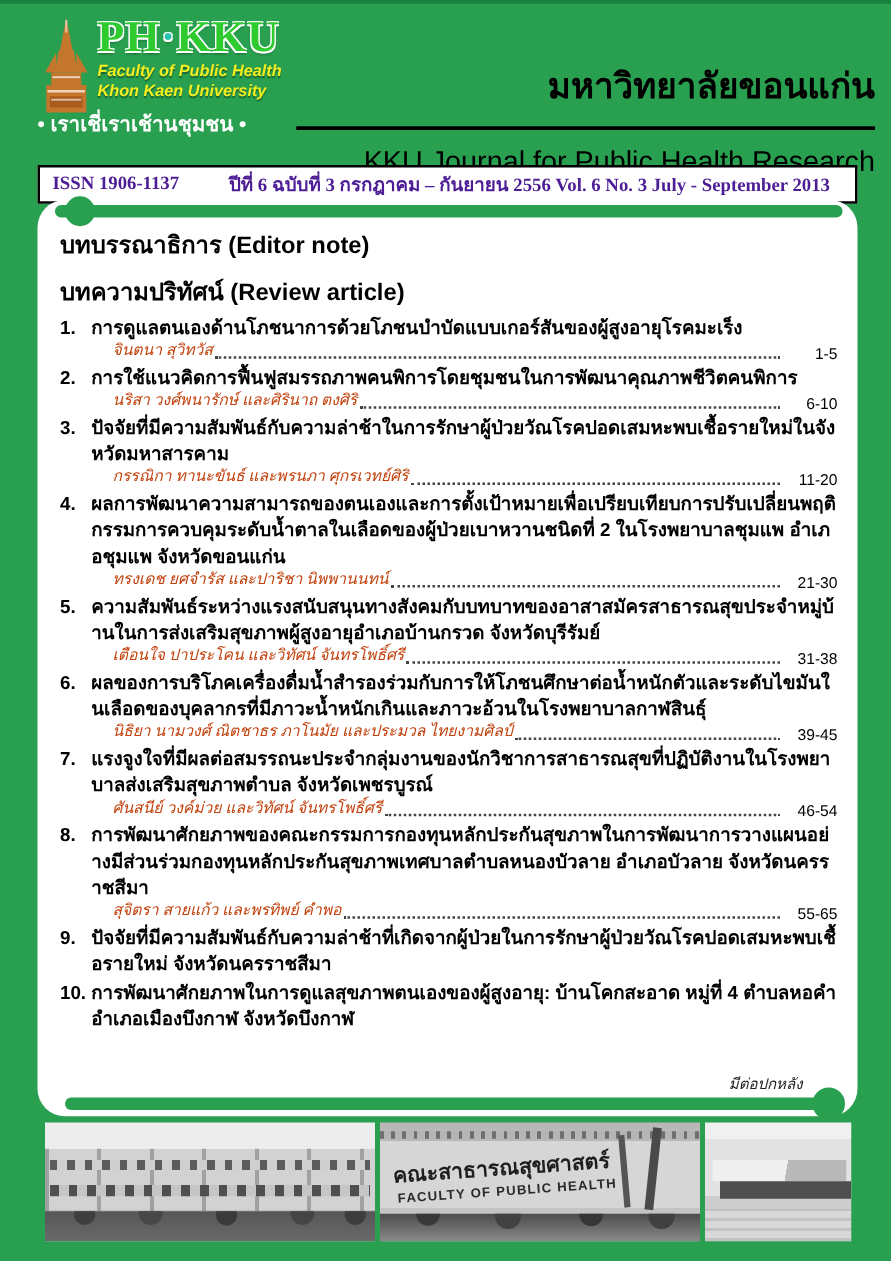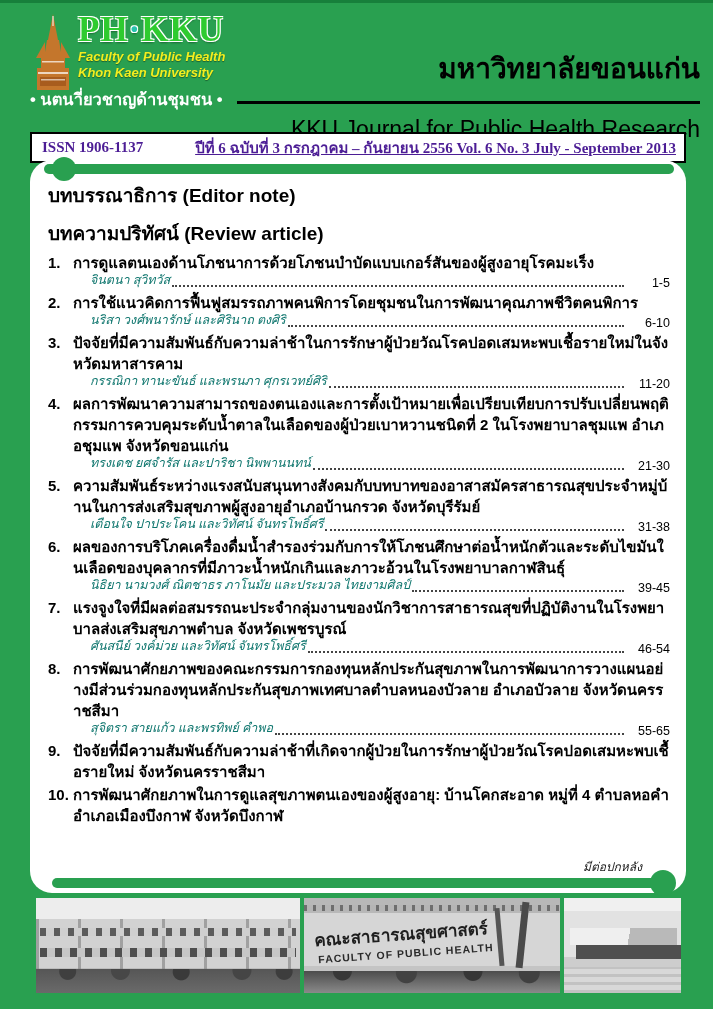--- a/index.html
+++ b/index.html
@@ -29,21 +29,21 @@
   .tagline { position:absolute; left:30px; top:86px; color:#fff; font-weight:bold; font-size:16.5px; white-space:nowrap; }
   .title-eng { position:absolute; right:13px; top:116px; font-size:23px; color:#000; white-space:nowrap;margin-left:42px; }
 
   
   .issue-bar {
     position:absolute; left:30px; top:132px; width:656px; height:31px;
     background:#fff; border:2px solid #000; display:flex; align-items:center;
     font-family:"Liberation Serif", serif; font-weight:bold; font-size:15px; color:#4c1d95;
   }
   .issn { padding-left:10px; }
-  .issue-info { margin-left:auto; padding-right:8px;text-decoration:underline; }
+  .issue-info { margin-left:auto; padding-right:20px; }
 
   
   .content-box {
     position:absolute; left:30px; top:160px; width:656px; height:733px;
     background:#fff; border-radius:22px;
   }
   .bar-top {
     position:absolute; left:14px; top:4px; width:630px; height:10px;
     background:#29a050; border-radius:6px;
   }
@@ -60,21 +60,21 @@
     border-radius:50%; background:#29a050;
   }
   .toc { position:absolute; left:18px; top:18px; width:622px; height:688px; overflow:hidden; color:#000; }
   .section-heading { font-size:19px; font-weight:bold; margin:8px 0 4px; }
   .section-heading:first-child { margin-top:2px; }
   .toc-item { margin-bottom:2px; }
   .title-row { display:flex; }
   .item-no { flex:0 0 25px; font-weight:bold; font-size:15px; line-height:21px; }
   .item-title { flex:1; font-weight:bold; font-size:15px; line-height:21px; word-break:break-all; }
   .author-row { display:flex; align-items:flex-end; margin-left:42px; height:17px; }
-  .item-authors { font-family:"Liberation Serif", serif; font-style:italic; font-size:12.5px; white-space:nowrap; color:#0f766e; }
+  .item-authors { font-family:"Liberation Serif", serif; font-style:italic; font-size:12.5px; white-space:nowrap; color:#c2410c; }
   .leader { flex:1; border-bottom:2px dotted #444; margin:0 4px 3px 2px; }
   .item-pages { flex:0 0 42px; text-align:right; font-size:12.5px; }
   .continued {
     position:absolute; right:44px; bottom:17px;
     font-family:"Liberation Serif", serif; font-style:italic; font-size:12px; color:#222;
   }
 
   
   .photos { position:absolute; left:36px; top:898px; width:645px; height:95px; display:flex; gap:4px; }
   .photo { position:relative; overflow:hidden; filter:grayscale(1); }
@@ -136,21 +136,21 @@
     </svg>
     <div class="logo-texts">
       <div class="acronym"><span>PH</span><span class="dot">·</span><span>KKU</span></div>
       <div class="logo-sub">Faculty of Public Health</div>
       <div class="logo-sub">Khon Kaen University</div>
     </div>
   </div>
 
   <div class="subtitle-thai">มหาวิทยาลัยขอนแก่น</div>
   <div class="black-rule"></div>
-  <div class="tagline">• นตนาี่ยวชาญด้านชุมชน •</div>
+  <div class="tagline">• เราเชี่เราเช้านชุมชน •</div>
   <div class="title-eng">KKU Journal for Public Health Research</div>
 
   <div class="issue-bar">
     <span class="issn">ISSN 1906-1137</span>
     <span class="issue-info">ปีที่ 6 ฉบับที่ 3 กรกฎาคม – กันยายน 2556 Vol. 6 No. 3 July - September 2013</span>
   </div>
 
   <div class="content-box">
     <div class="bar-top">
         <span class="bulge"></span>

